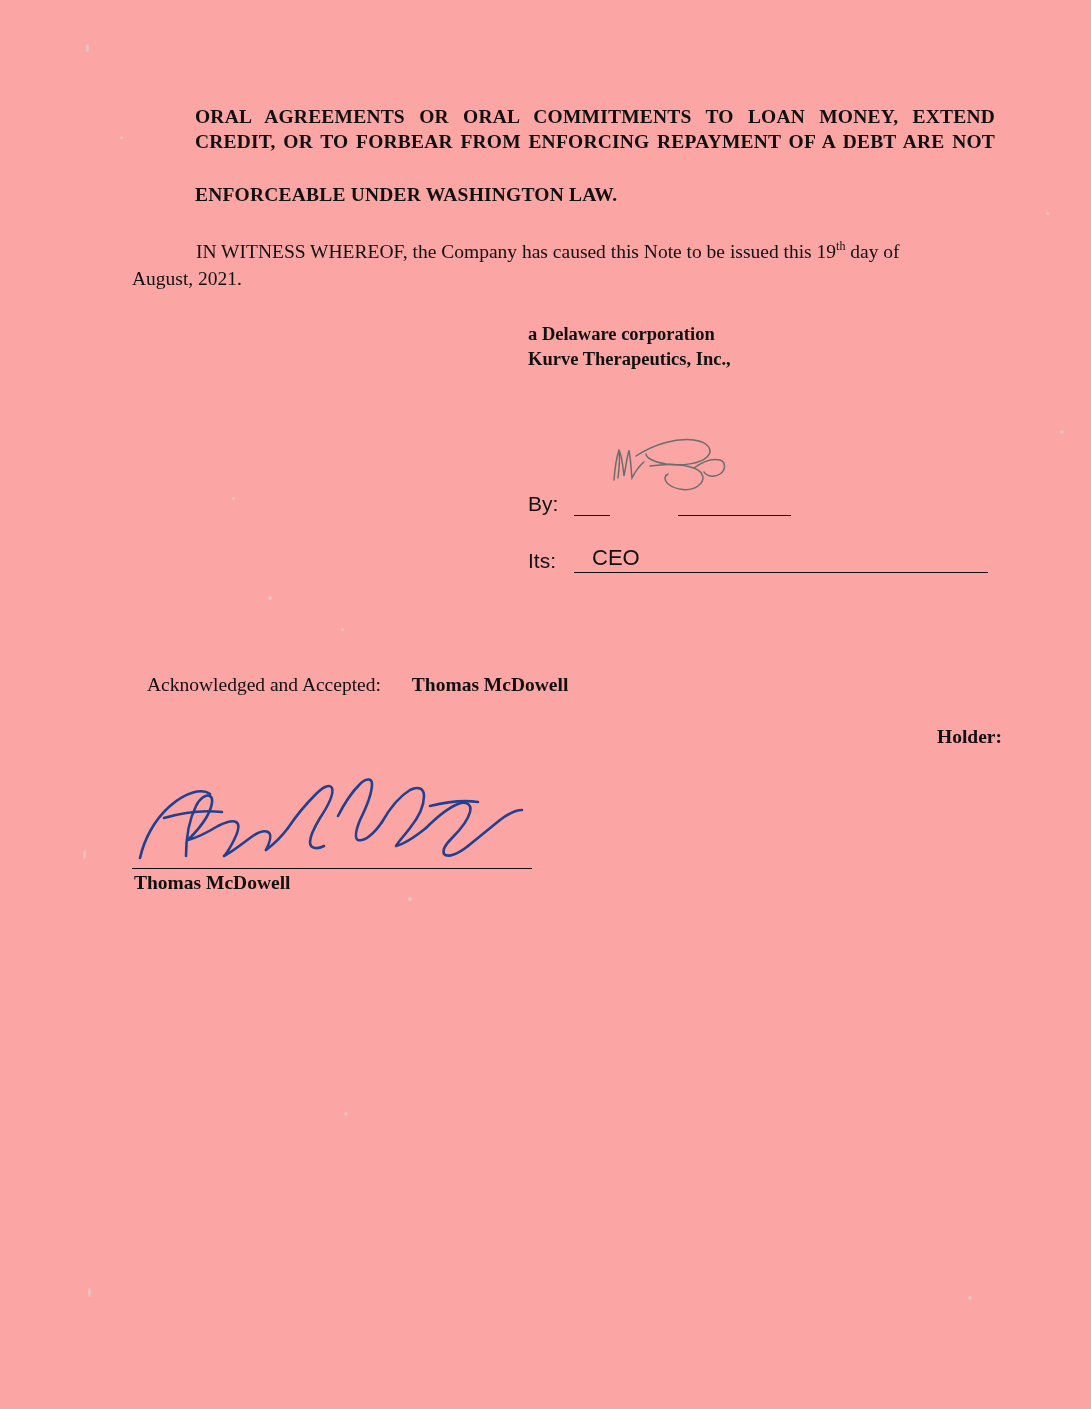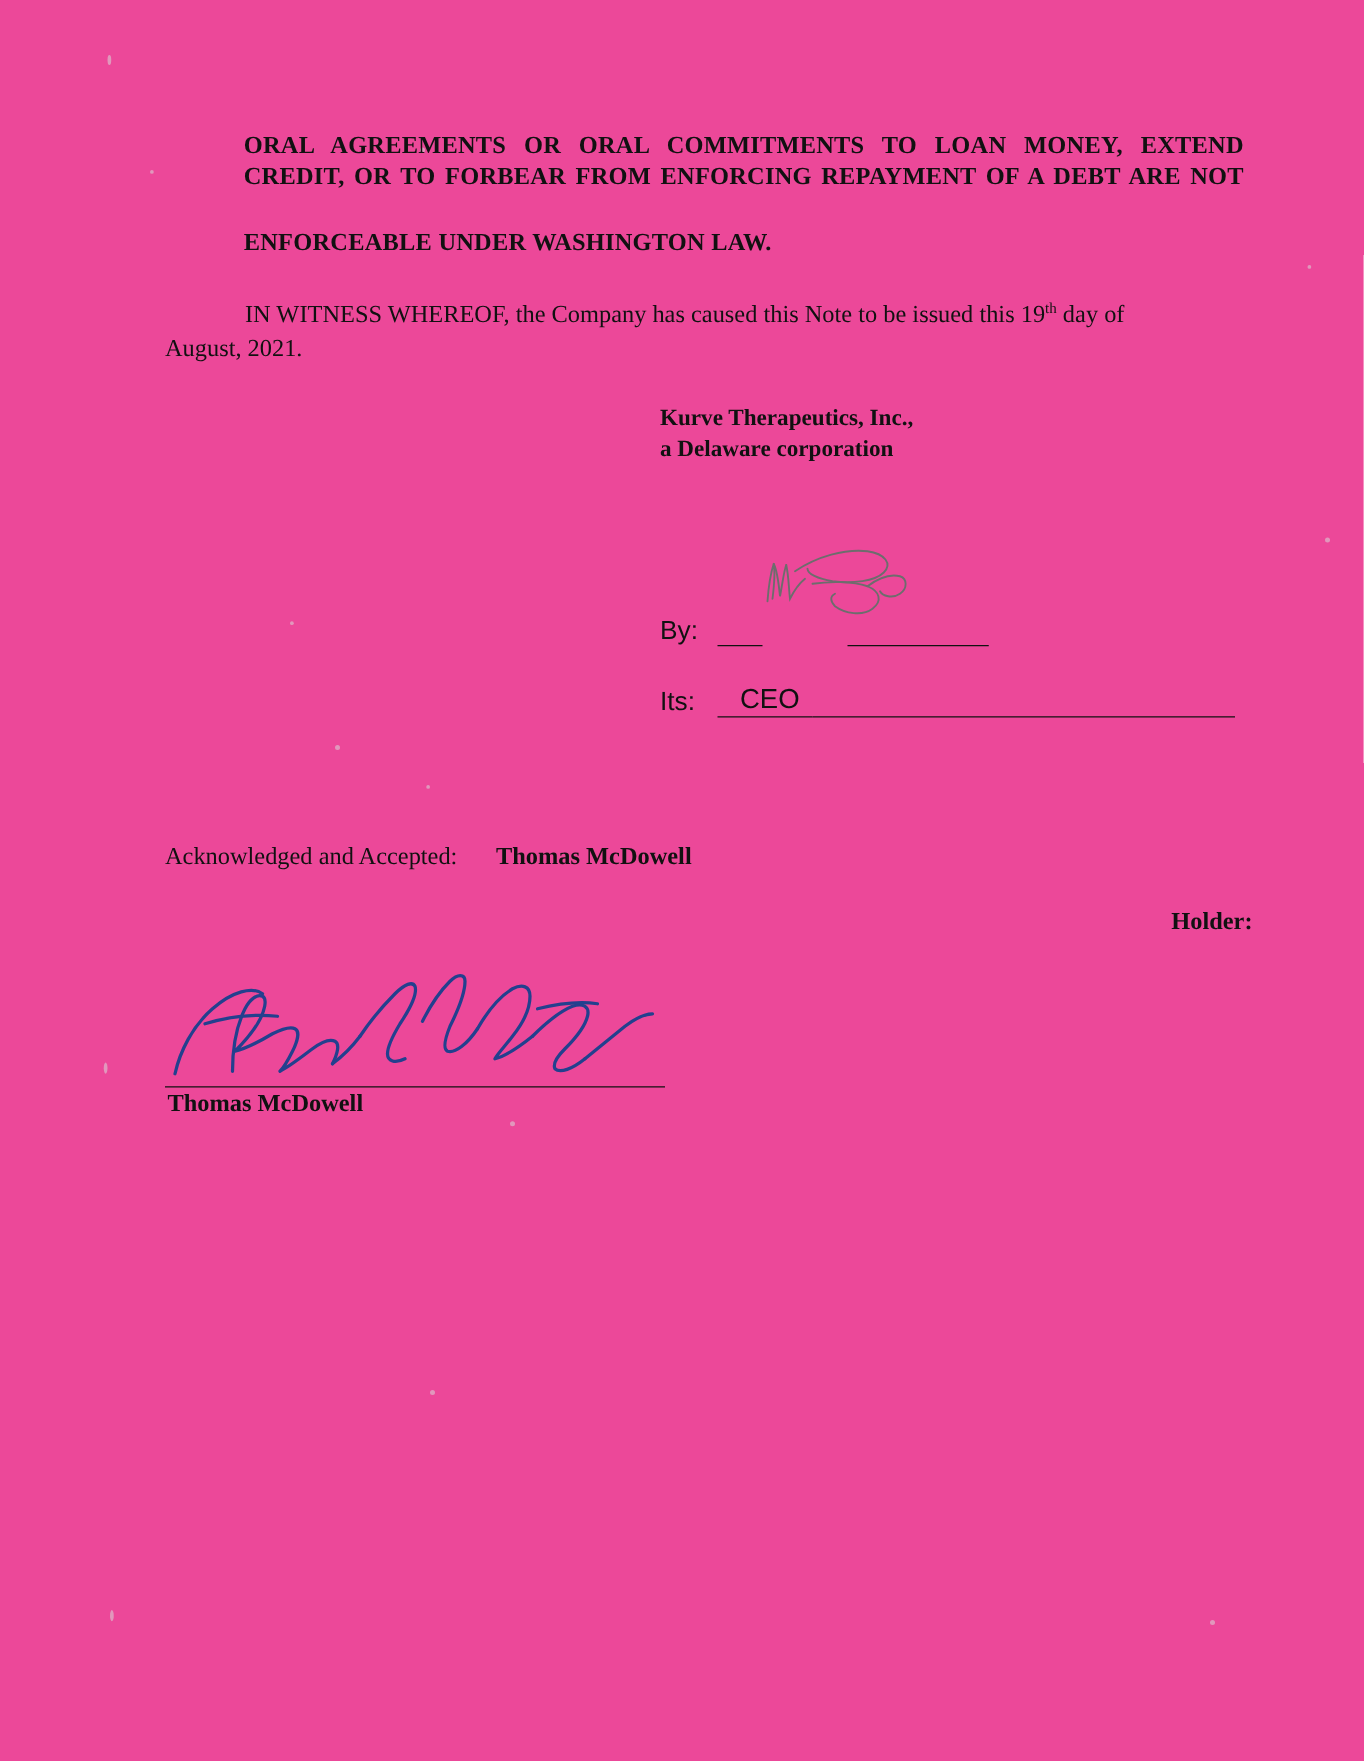--- a/index.html
+++ b/index.html
@@ -12,21 +12,21 @@
     height: 1409px;
     position: relative;
     font-family: "Liberation Serif", serif;
     color: #111;
     overflow: hidden;
   }
 
   .page {
     position: absolute;
     inset: 0;
-    background: #ec4899;
+    background: #fca5a5;
   }
 
   
   .speck {
     position: absolute;
     background: #d8d8d8;
     border-radius: 50%;
     opacity: .55;
   }
 
@@ -121,21 +121,21 @@
   .ceo-sign {
     position: absolute;
     left: 78px;
     top: -66px;
     width: 160px;
     height: 80px;
     pointer-events: none;
   }
 
   .ack-row {
-    margin: 62px 0 0 0;
+    margin: 62px 0 0 15px;
     font-size: 19.5px;
   }
   .ack-label { }
   .ack-name {
     font-weight: bold;
     margin-left: 26px;
   }
 
   .holder {
     margin: 30px 0 0 0;
@@ -197,22 +197,22 @@
     <div class="legend">
       <span class="l1">ORAL AGREEMENTS OR ORAL COMMITMENTS TO LOAN MONEY, EXTEND</span>
       <span class="l2">CREDIT, OR TO FORBEAR FROM ENFORCING REPAYMENT OF A DEBT ARE NOT</span>
       <span class="l3">ENFORCEABLE UNDER WASHINGTON LAW.</span>
     </div>
 
     <p class="witness"><span>IN WITNESS WHEREOF, the Company has caused this Note to be issued this 19</span><sup>th</sup><span> day of</span></p>
     <p class="witness-second">August, 2021.</p>
 
     <div class="company-block">
+      <div>a Delaware corporation</div>
       <div>Kurve Therapeutics, Inc.,</div>
-      <div>a Delaware corporation</div>
     </div>
 
     <div class="sig-area">
 
       <svg class="ceo-sign" viewBox="0 0 160 80" fill="none" xmlns="http://www.w3.org/2000/svg">
         <g stroke="#6d6d6d" stroke-width="1.5" fill="none" stroke-linecap="round">
           <path d="M8 54 C9 40 11 30 13 24 C14 30 13 44 12 52"></path>
           <path d="M13 24 C16 30 17 40 18 50 C20 40 21 30 23 25"></path>
           <path d="M23 25 C25 34 25 44 26 52 C29 46 33 40 38 36"></path>
           <path d="M30 30 C48 18 70 12 88 14 C102 16 108 24 101 31 C94 38 76 40 60 38 C48 36 40 32 40 28"></path>

